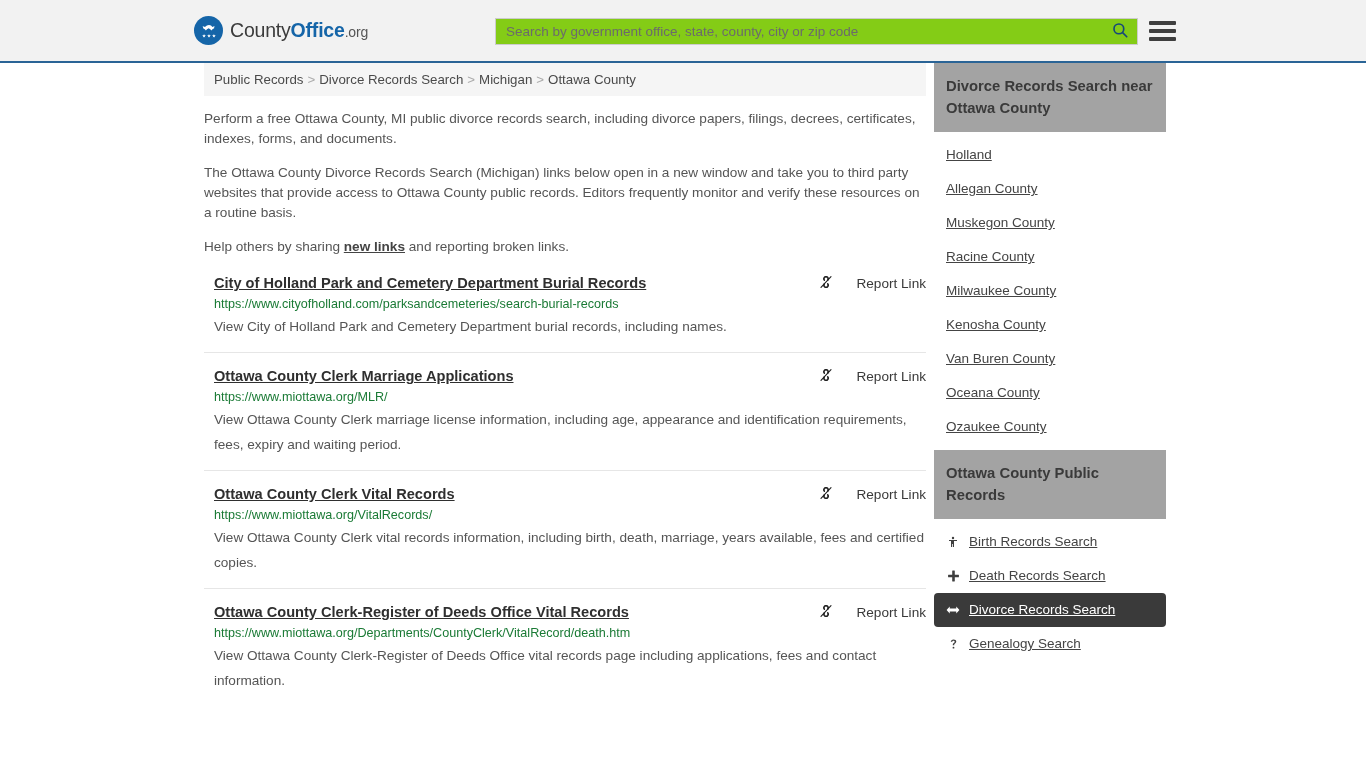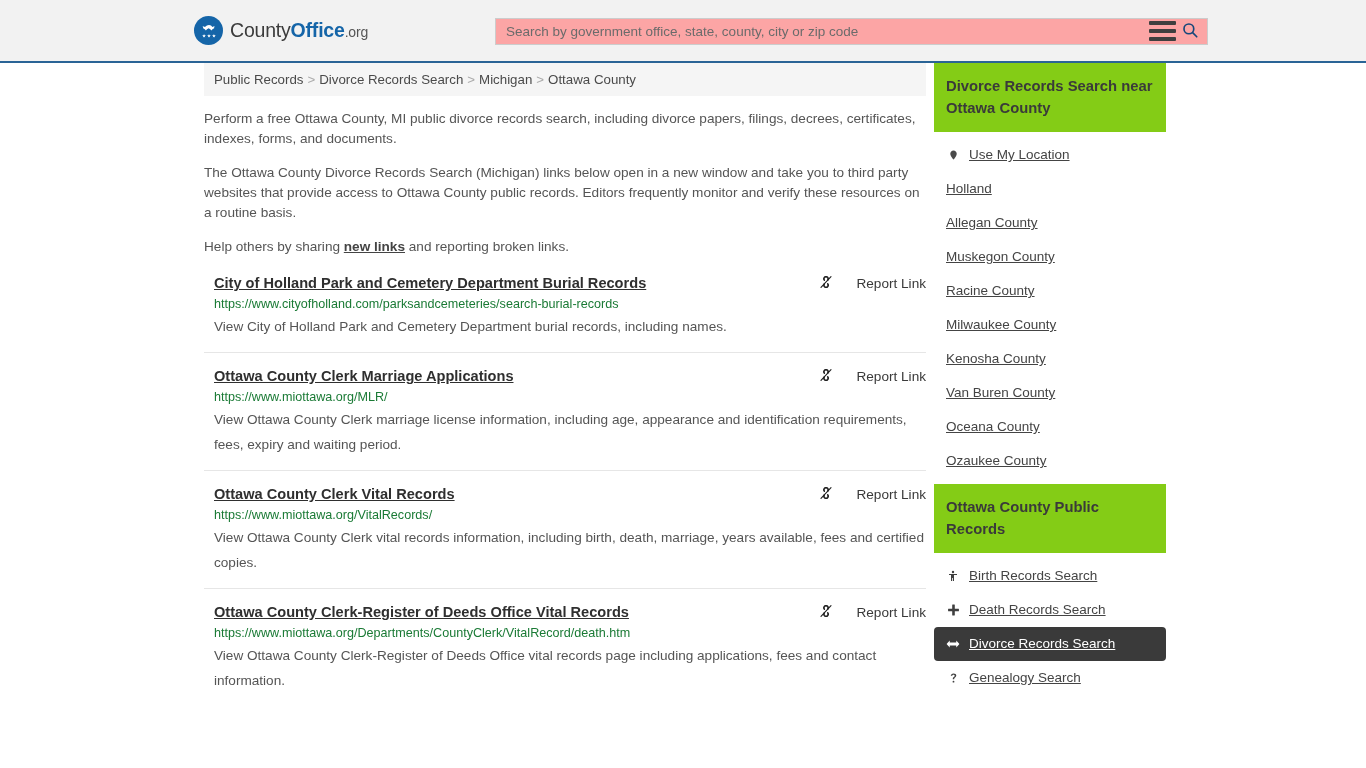--- a/index.html
+++ b/index.html
@@ -44,23 +44,23 @@
     white-space: nowrap;
   }
   .logo-text .b { color: #1565a8; font-weight: bold; }
   .logo-text .a { font-weight: normal; color: #3b3b3b; }
   .logo-text .org { font-size: 14px; color: #555; }
 
   .search-wrap {
     position: absolute;
     left: 495px;
     top: 18px;
-    width: 713px;
+    width: 643px;
     height: 27px;
-    background: #fca5a5;
+    background: #84cc16;
     border: 1px solid #ccc;
     display: flex;
     align-items: center;
   }
   .search-input {
     flex: 1;
     border: 0;
     outline: none;
     font-family: "Liberation Sans", sans-serif;
     font-size: 13.5px;
@@ -183,21 +183,21 @@
     font-size: 13.6px;
     color: #555;
     line-height: 25px;
     margin-top: 1px;
     max-width: 715px;
   }
 
   
   .side-box { margin-bottom: 6px; }
   .side-head {
-    background: #84cc16;
+    background: #a3a3a3;
     padding: 12px 12px 13px 12px;
     font-size: 14.8px;
     font-weight: bold;
     color: #3a3a3a;
     line-height: 22px;
   }
   .side-list { padding: 6px 0 0 0; margin: 0; list-style: none; }
   .side-item {
     display: flex;
     align-items: center;
@@ -361,28 +361,20 @@
         </div>
 
       </div>
     </div>
 
     <div class="side-col">
 
       <div class="side-box">
         <div class="side-head">Divorce Records Search near Ottawa County</div>
         <ul class="side-list">
-          <li class="side-item">
-            <span class="side-icon">
-              <svg width="11" height="14" viewBox="0 0 24 24" fill="#4a4a4a">
-                  <path d="M12 2C8.1 2 5 5.1 5 9c0 5.2 7 13 7 13s7-7.8 7-13c0-3.9-3.1-7-7-7z"></path>
-                </svg>
-            </span>
-            <a href="#">Use My Location</a>
-          </li>
           <li class="side-item plain">
             <a href="#">Holland</a>
           </li>
           <li class="side-item plain">
             <a href="#">Allegan County</a>
           </li>
           <li class="side-item plain">
             <a href="#">Muskegon County</a>
           </li>
           <li class="side-item plain">

